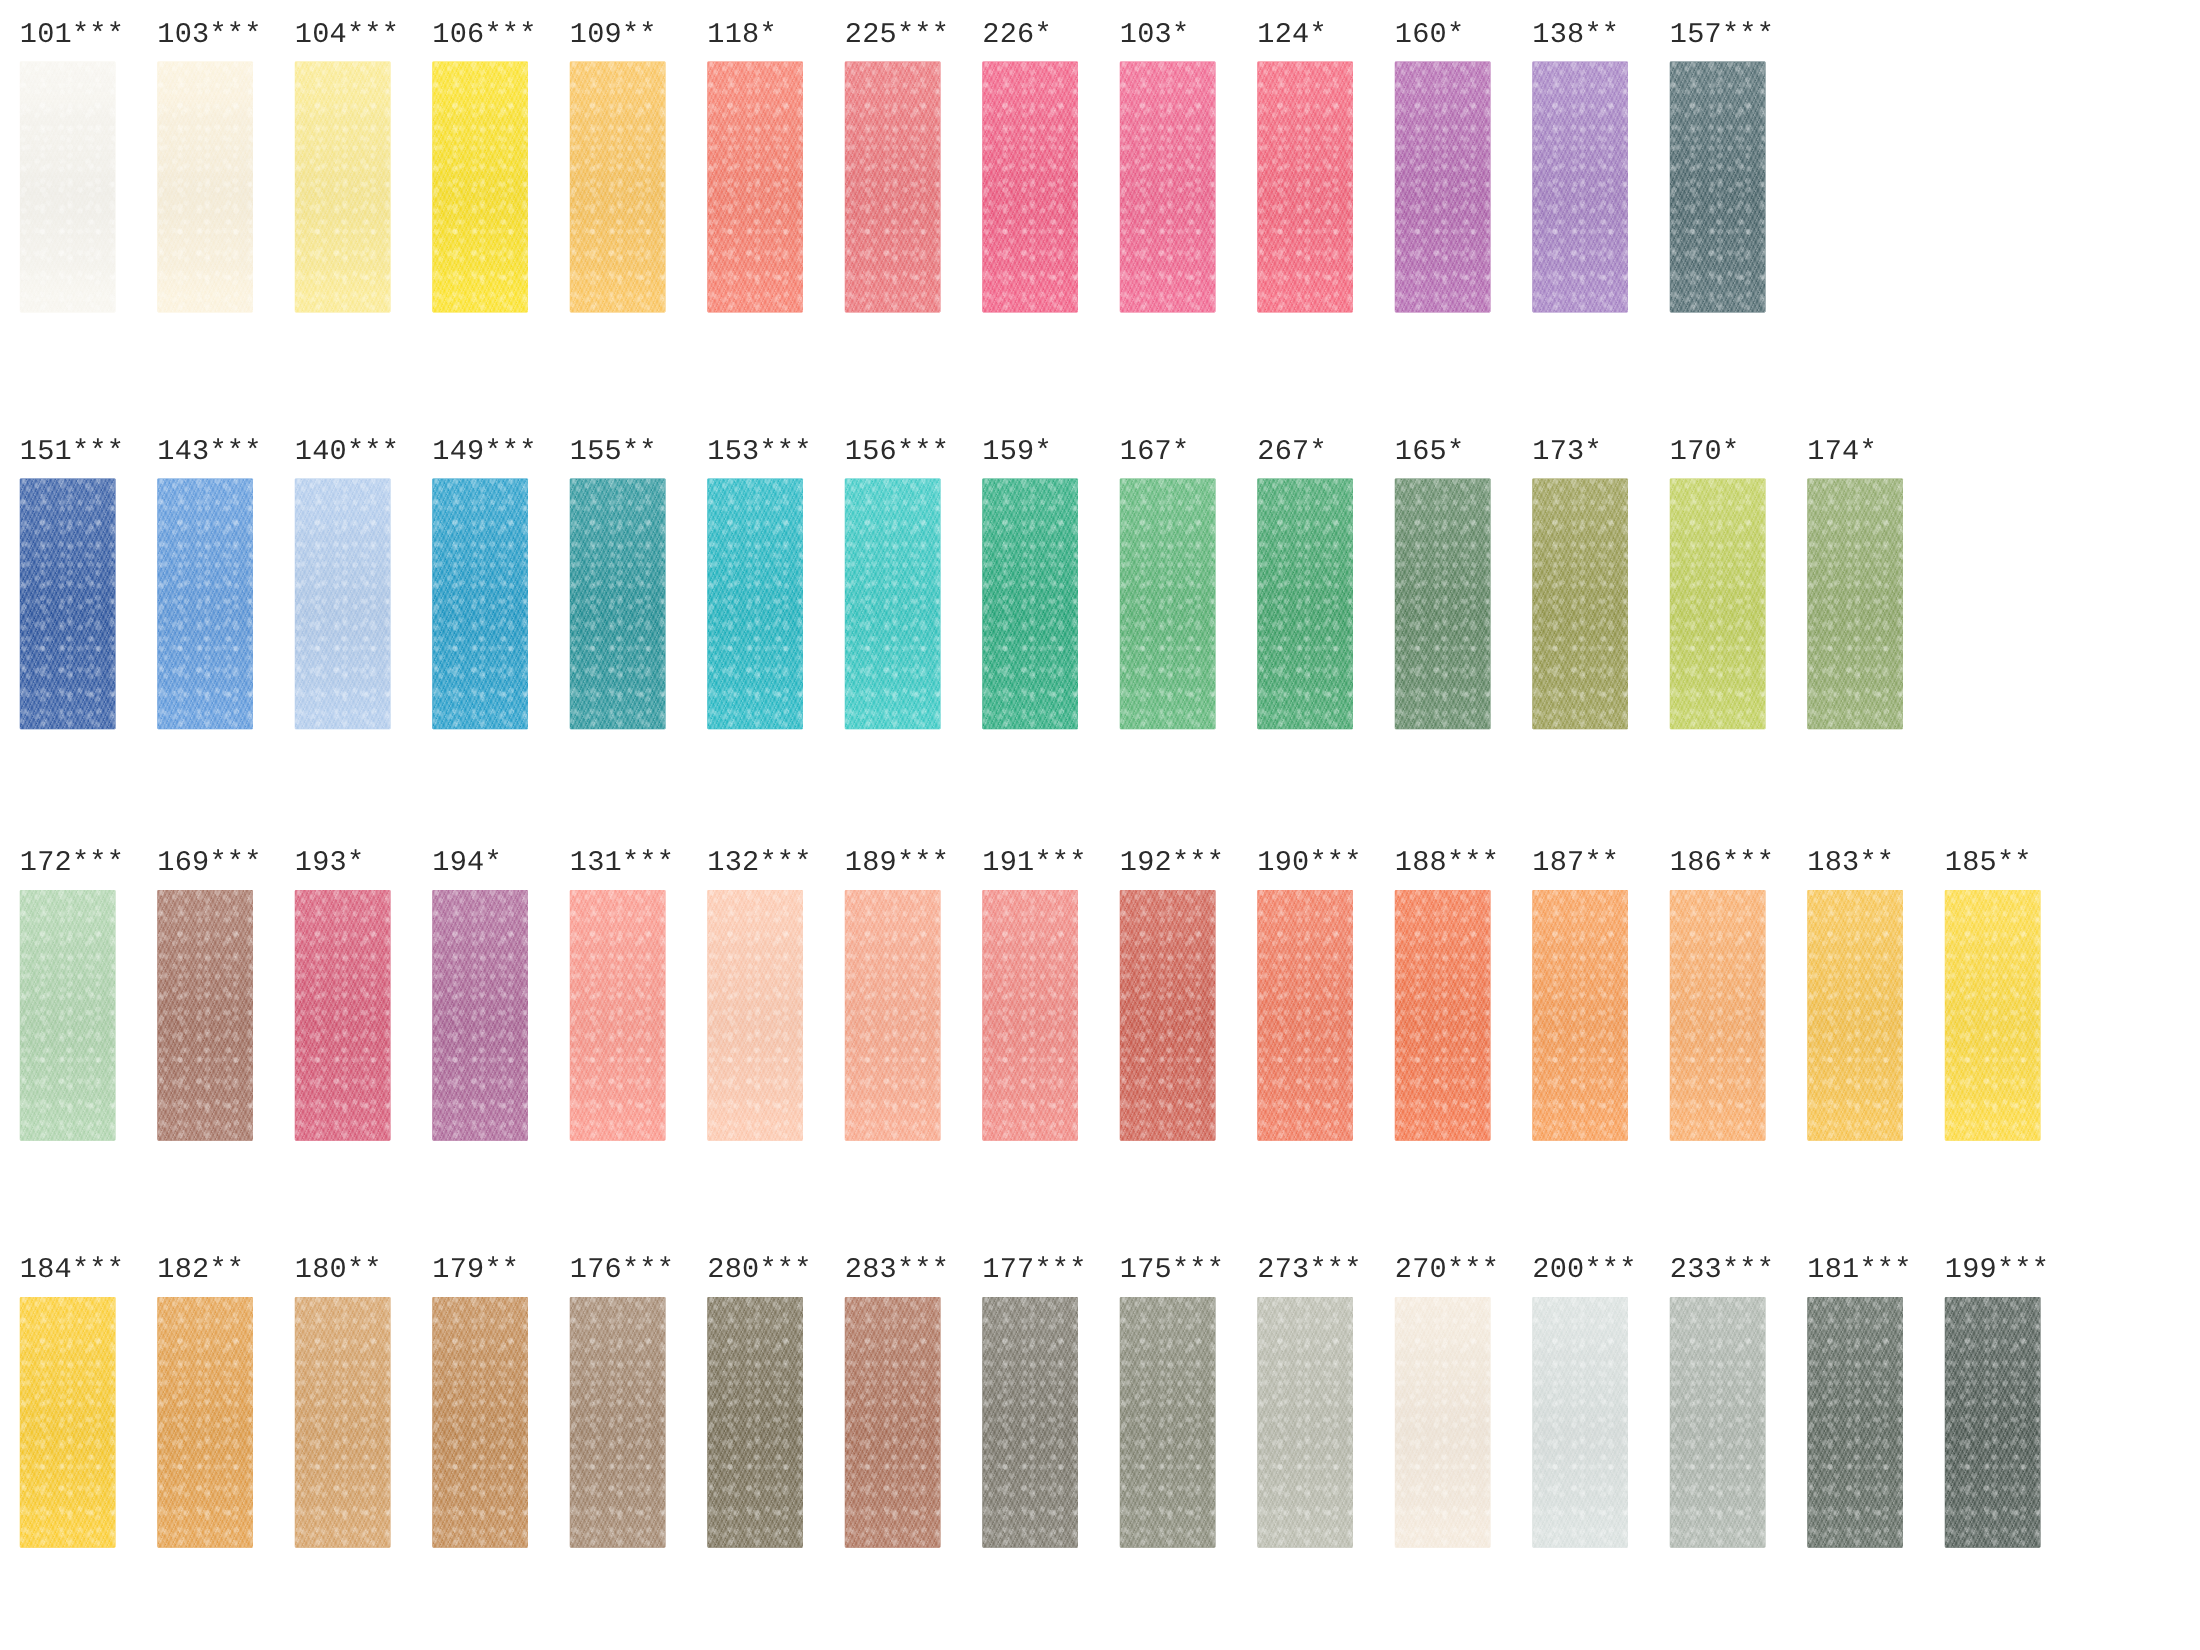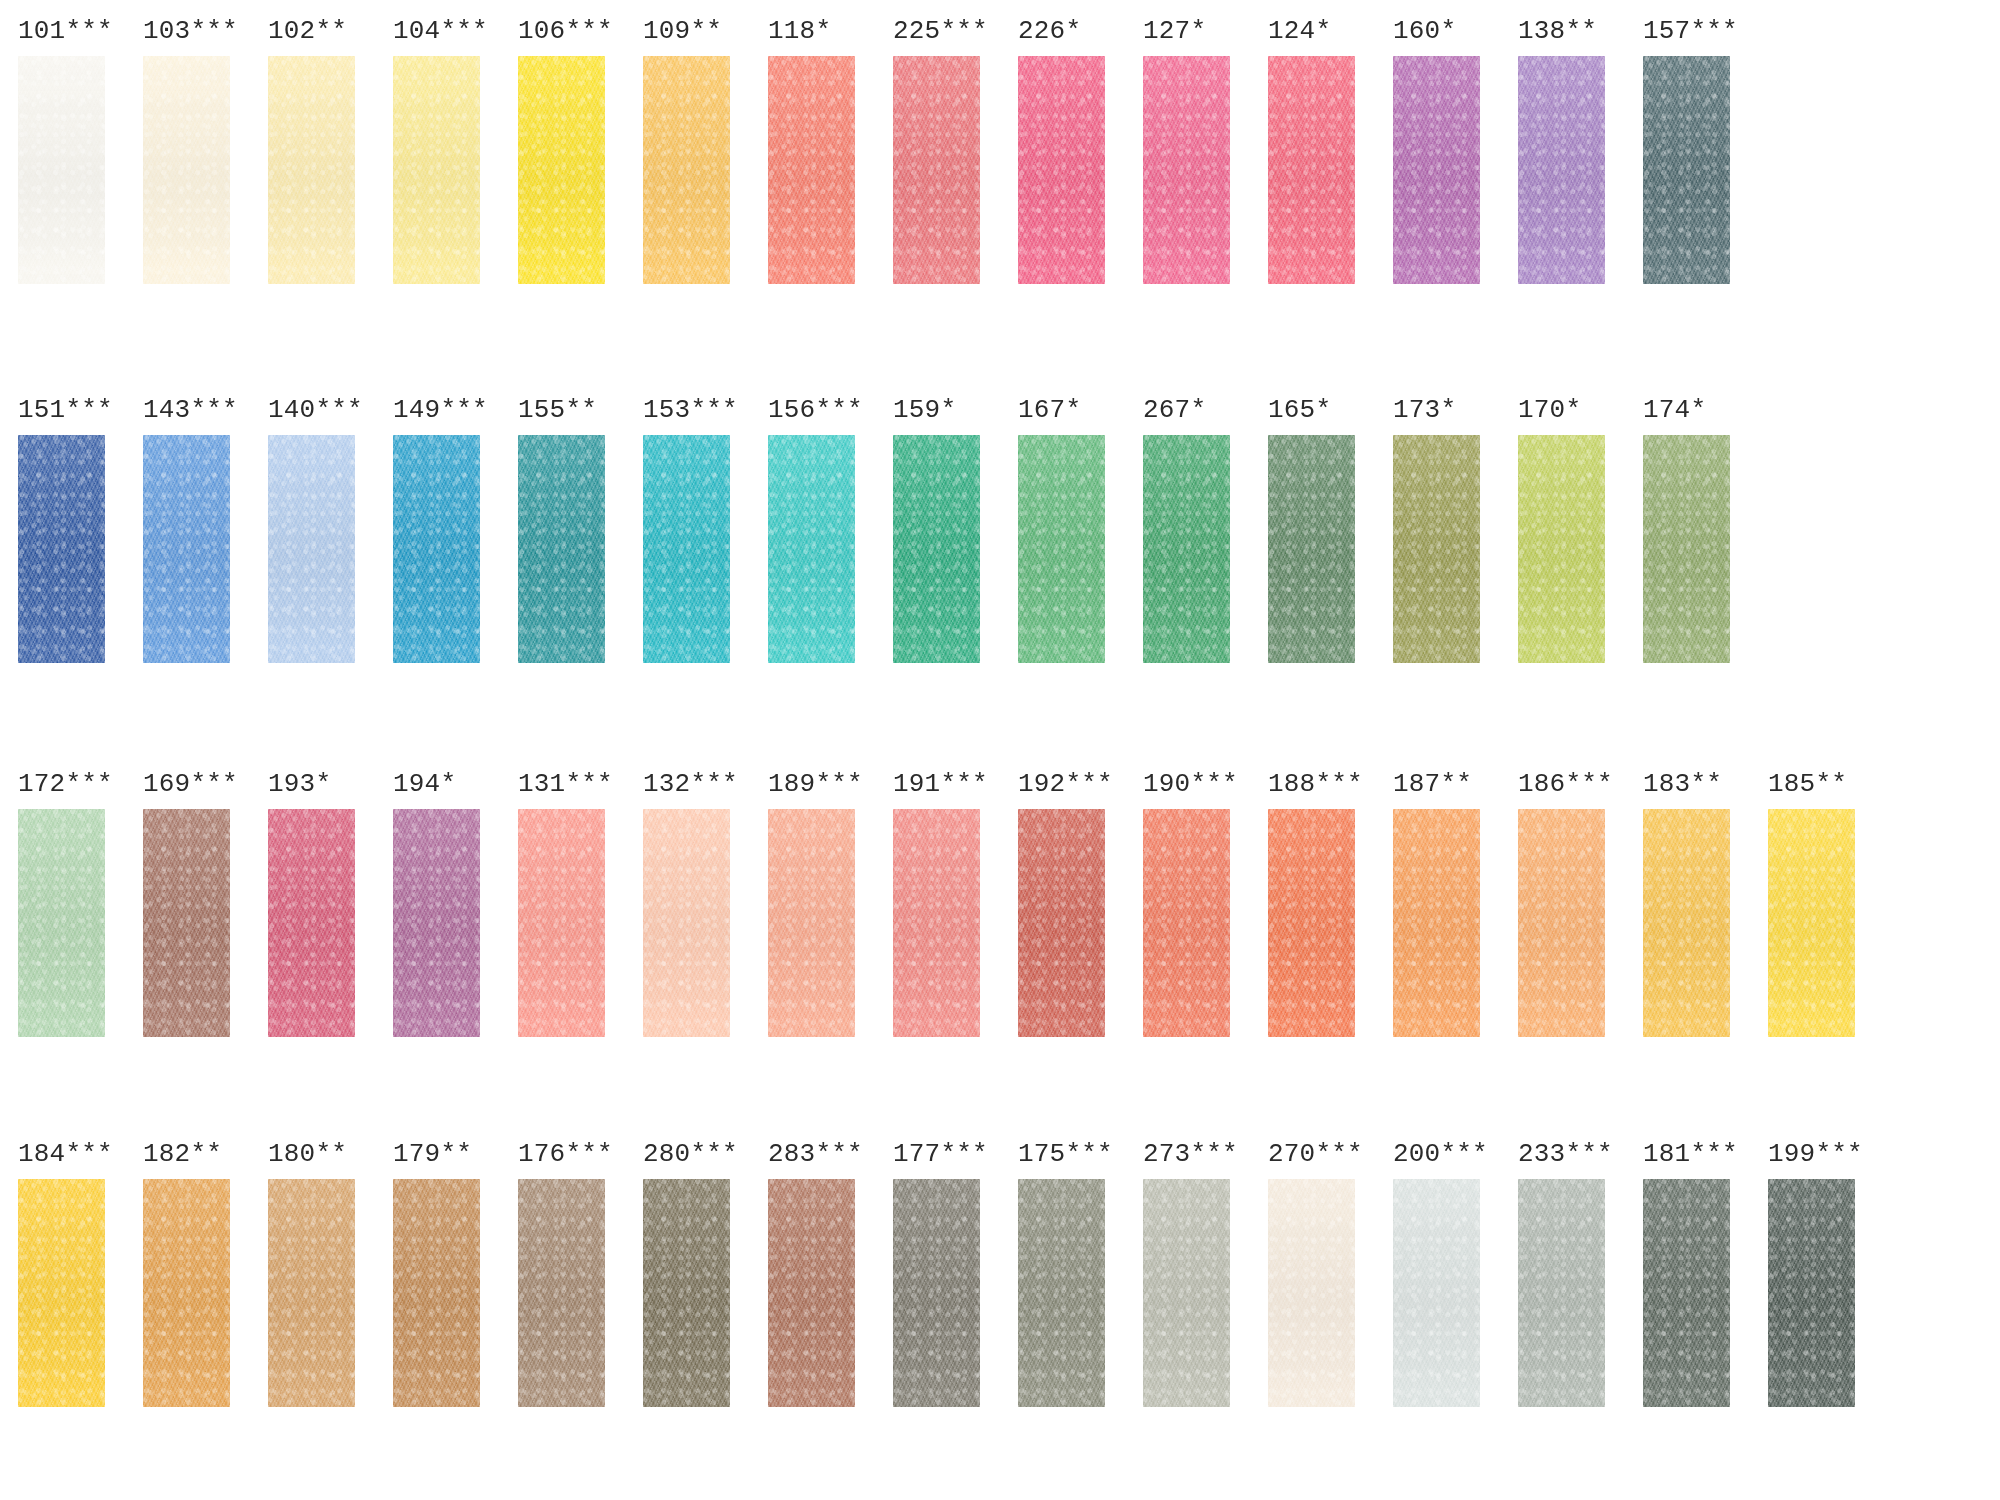--- a/index.html
+++ b/index.html
@@ -102,24 +102,20 @@
   <div class="row row-1">
       <div class="cell">
         <div class="label">101***</div>
         <div class="swatch" style="background: rgb(247, 245, 238);"></div>
       </div>
       <div class="cell">
         <div class="label">103***</div>
         <div class="swatch" style="background: rgb(251, 241, 216);"></div>
       </div>
       <div class="cell">
-        <div class="label">102**</div>
-        <div class="swatch" style="background: rgb(251, 233, 166);"></div>
-      </div>
-      <div class="cell">
         <div class="label">104***</div>
         <div class="swatch" style="background: rgb(250, 232, 132);"></div>
       </div>
       <div class="cell">
         <div class="label">106***</div>
         <div class="swatch" style="background: rgb(251, 223, 18);"></div>
       </div>
       <div class="cell">
         <div class="label">109**</div>
         <div class="swatch" style="background: rgb(249, 189, 75);"></div>
@@ -130,21 +126,21 @@
       </div>
       <div class="cell">
         <div class="label">225***</div>
         <div class="swatch" style="background: rgb(232, 100, 106);"></div>
       </div>
       <div class="cell">
         <div class="label">226*</div>
         <div class="swatch" style="background: rgb(240, 77, 120);"></div>
       </div>
       <div class="cell">
-        <div class="label">127*</div>
+        <div class="label">103*</div>
         <div class="swatch" style="background: rgb(239, 85, 132);"></div>
       </div>
       <div class="cell">
         <div class="label">124*</div>
         <div class="swatch" style="background: rgb(244, 86, 111);"></div>
       </div>
       <div class="cell">
         <div class="label">160*</div>
         <div class="swatch" style="background: rgb(171, 89, 168);"></div>
       </div>

